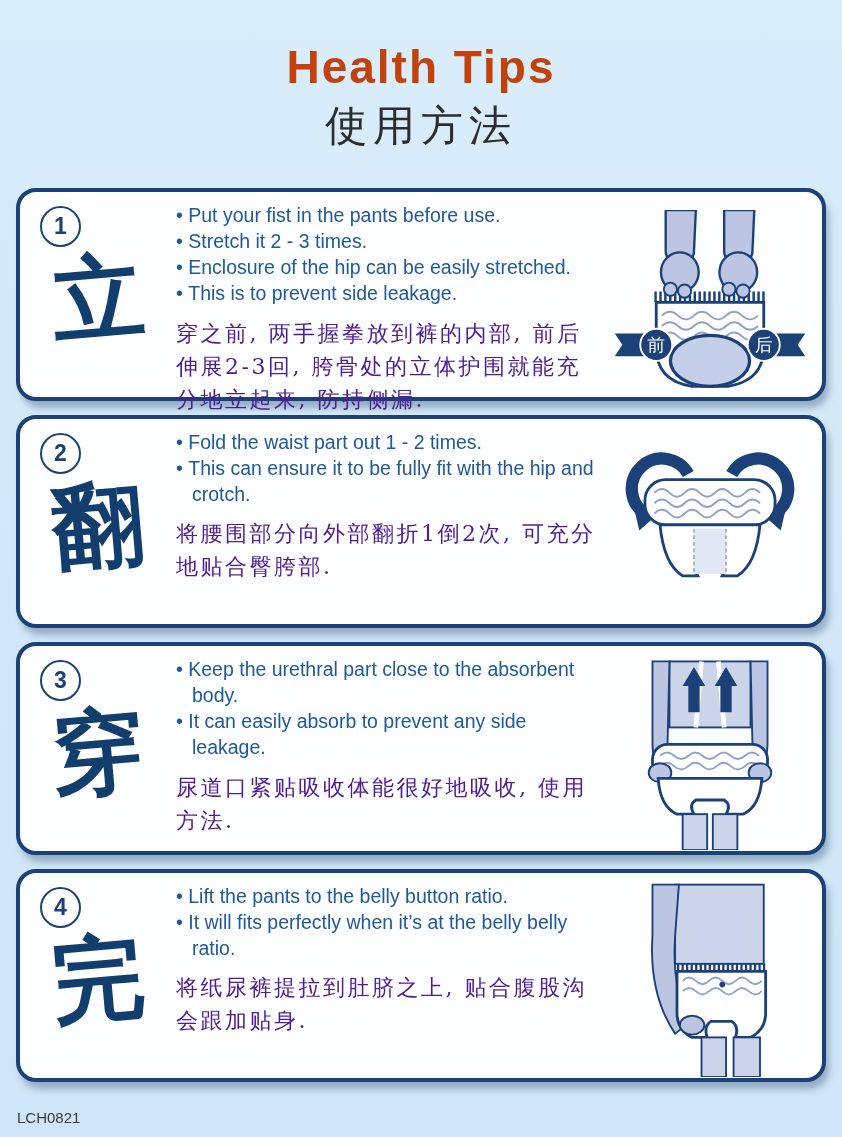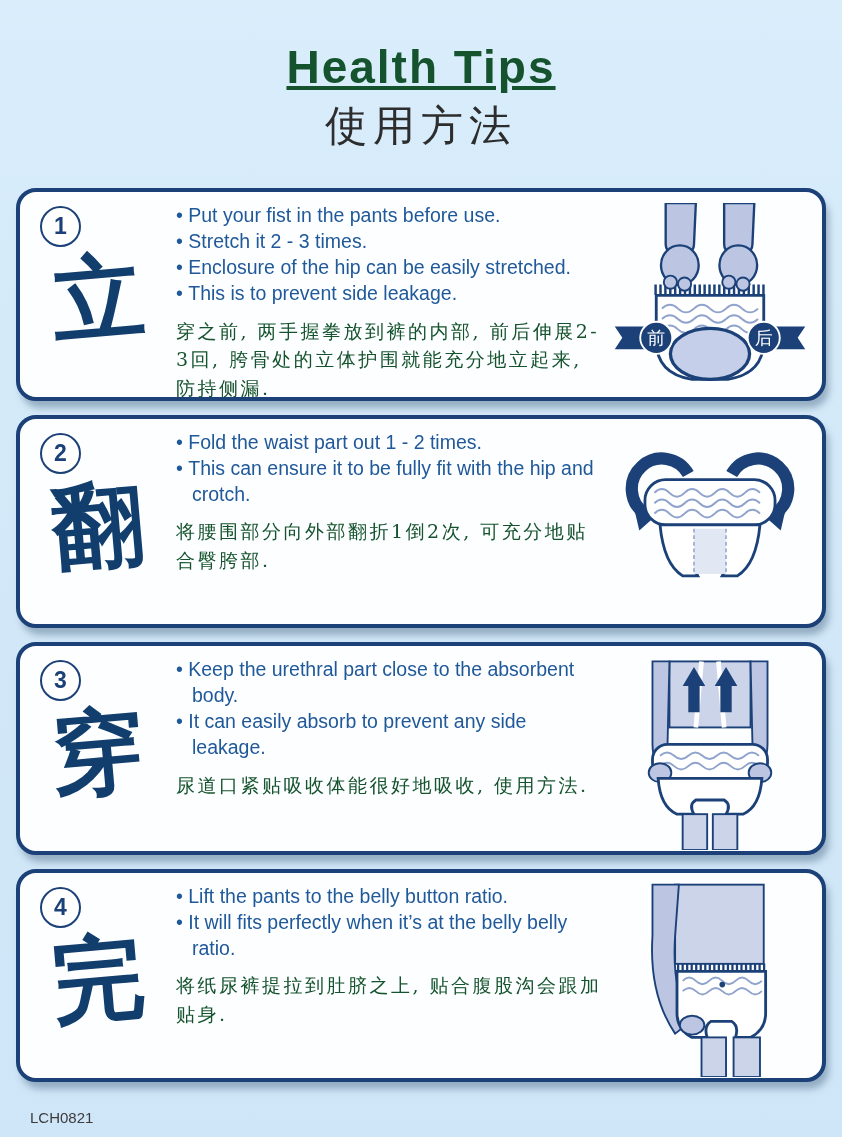--- a/index.html
+++ b/index.html
@@ -4,21 +4,21 @@
 <style>
   html,body{margin:0;padding:0;}
   body{
     width:842px;height:1137px;overflow:hidden;position:relative;
     background:linear-gradient(180deg,#d9edfb 0%,#d2e8f8 55%,#cfe6f8 100%);
     font-family:"Liberation Sans",sans-serif;
   }
   .header{text-align:center;padding-top:40px;}
   .title-en{
     margin:0;font-size:46px;font-weight:bold;letter-spacing:2px;
-    color:#14532d;font-family:"Liberation Sans",sans-serif;text-decoration:underline;
+    color:#c2410c;font-family:"Liberation Sans",sans-serif;
   }
   .title-zh{
     margin:4px 0 18px 0;font-size:42px;font-weight:500;letter-spacing:6px;
     color:#2d2d2d;font-family:"DejaVu Sans",sans-serif;
   }
   .panels{position:absolute;top:188px;left:16px;width:810px;}
   .panel{
     box-sizing:border-box;width:810px;height:213px;margin-bottom:14px;
     background:#fdfeff;border:4px solid #1b4178;border-radius:20px;
     box-shadow:4px 8px 7px -1px rgba(96,124,150,0.55);
@@ -38,27 +38,27 @@
     transform:rotate(-5deg);
   }
   .text-col{display:flex;flex-direction:column;padding:4px 0 4px 14px;}
   .bullets{list-style:none;margin:0;padding:0;}
   .bullets li{
     color:#20599a;font-size:19.5px;line-height:1.34;
     padding-left:16px;text-indent:-16px;
   }
   .bullets li::before{content:"\2022\00a0";color:#20599a;}
   .chinese{
-    margin:10px 0 0 0;color:#14532d;font-size:19px;line-height:1.5;
+    margin:10px 0 0 0;color:#4c1d95;font-size:22px;line-height:1.5;
     letter-spacing:2.5px;font-family:"DejaVu Serif",serif;max-width:470px;
   }
   .illus-col{display:flex;align-items:center;justify-content:center;}
   .illus-col svg{width:200px;height:198px;}
   .footer-code{
-    position:absolute;left:30px;bottom:11px;font-size:15px;color:#3c3c3c;
+    position:absolute;left:17px;bottom:11px;font-size:15px;color:#3c3c3c;
     font-family:"Liberation Sans",sans-serif;
   }
 </style>
 </head>
 <body>
 
 <div class="header">
   <h1 class="title-en">Health Tips</h1>
   <h2 class="title-zh">使用方法</h2>
 </div>

